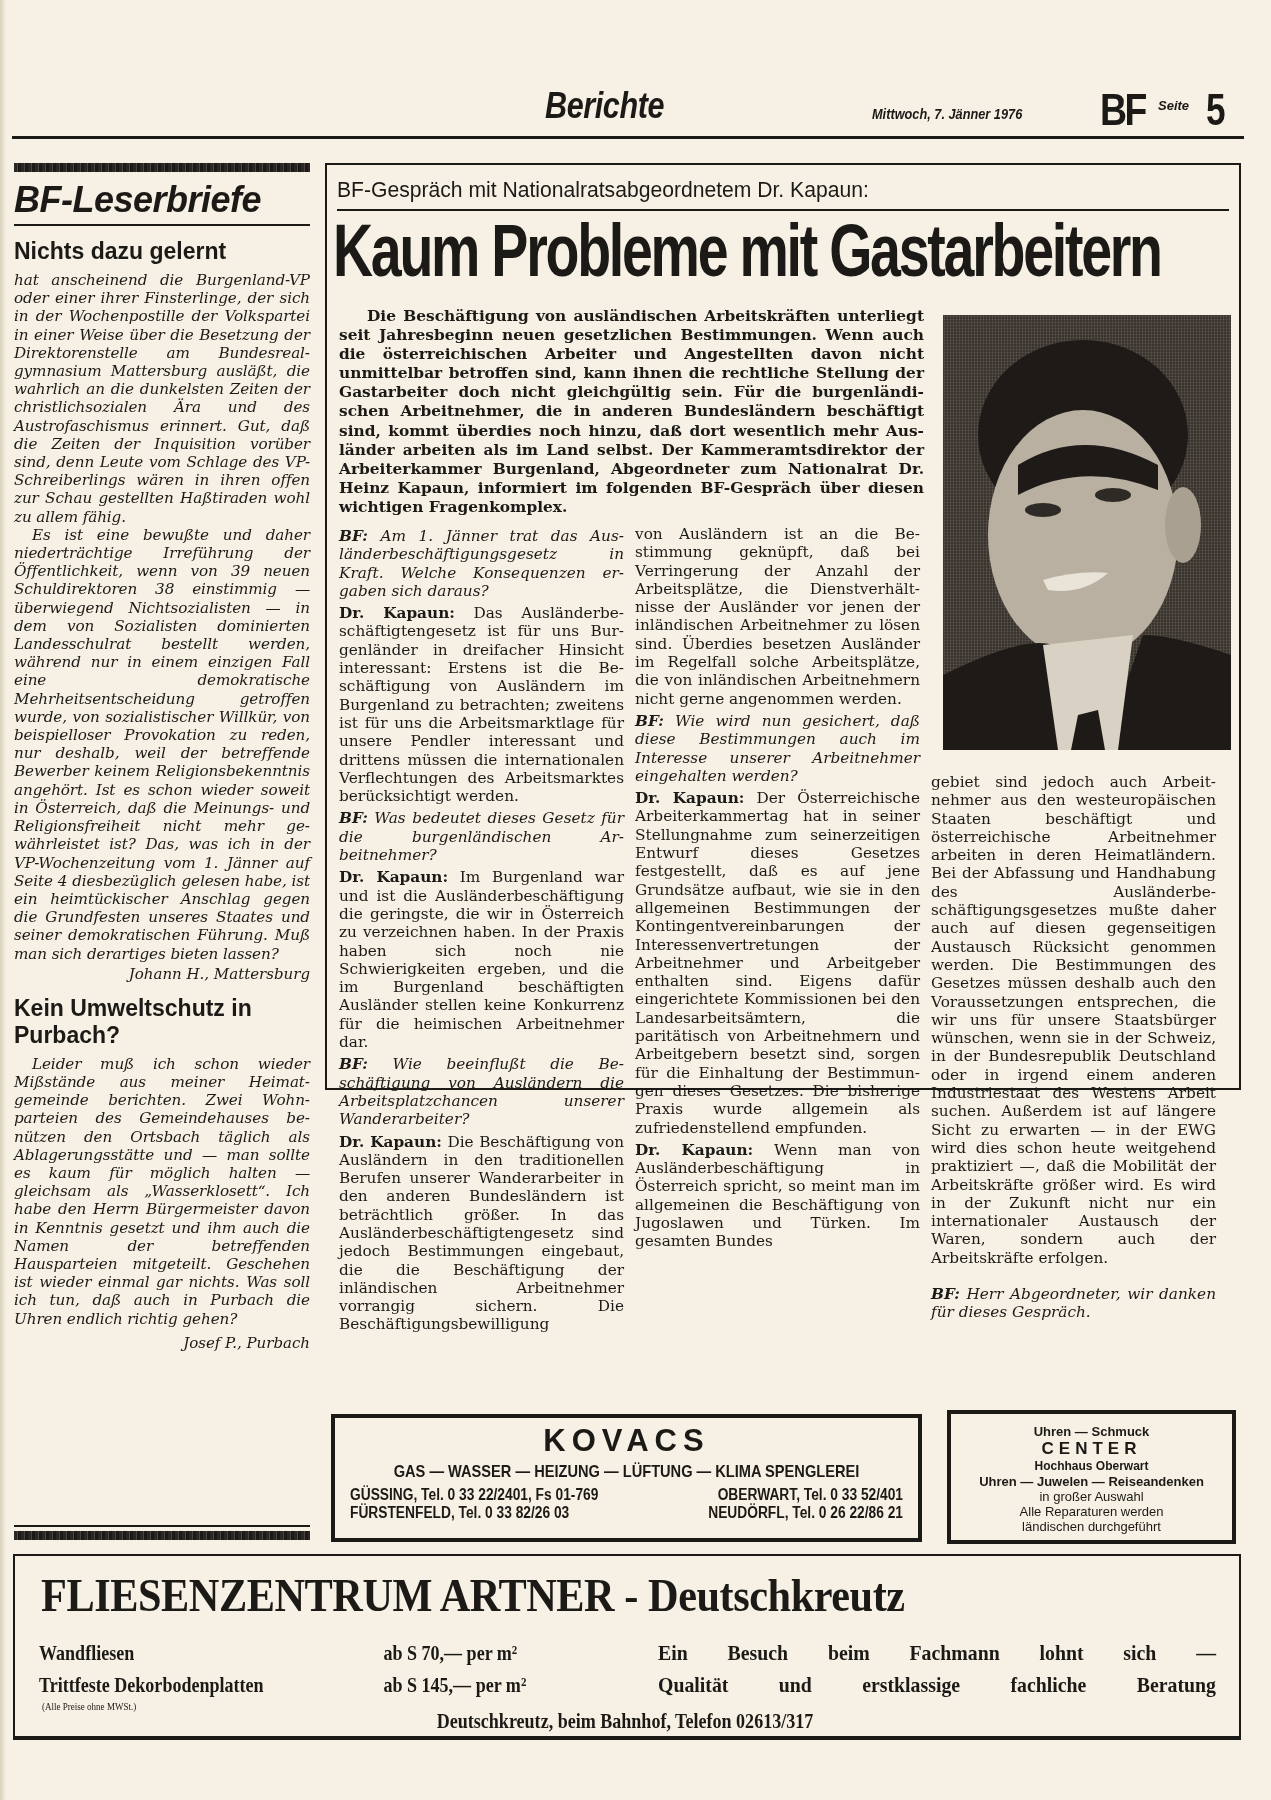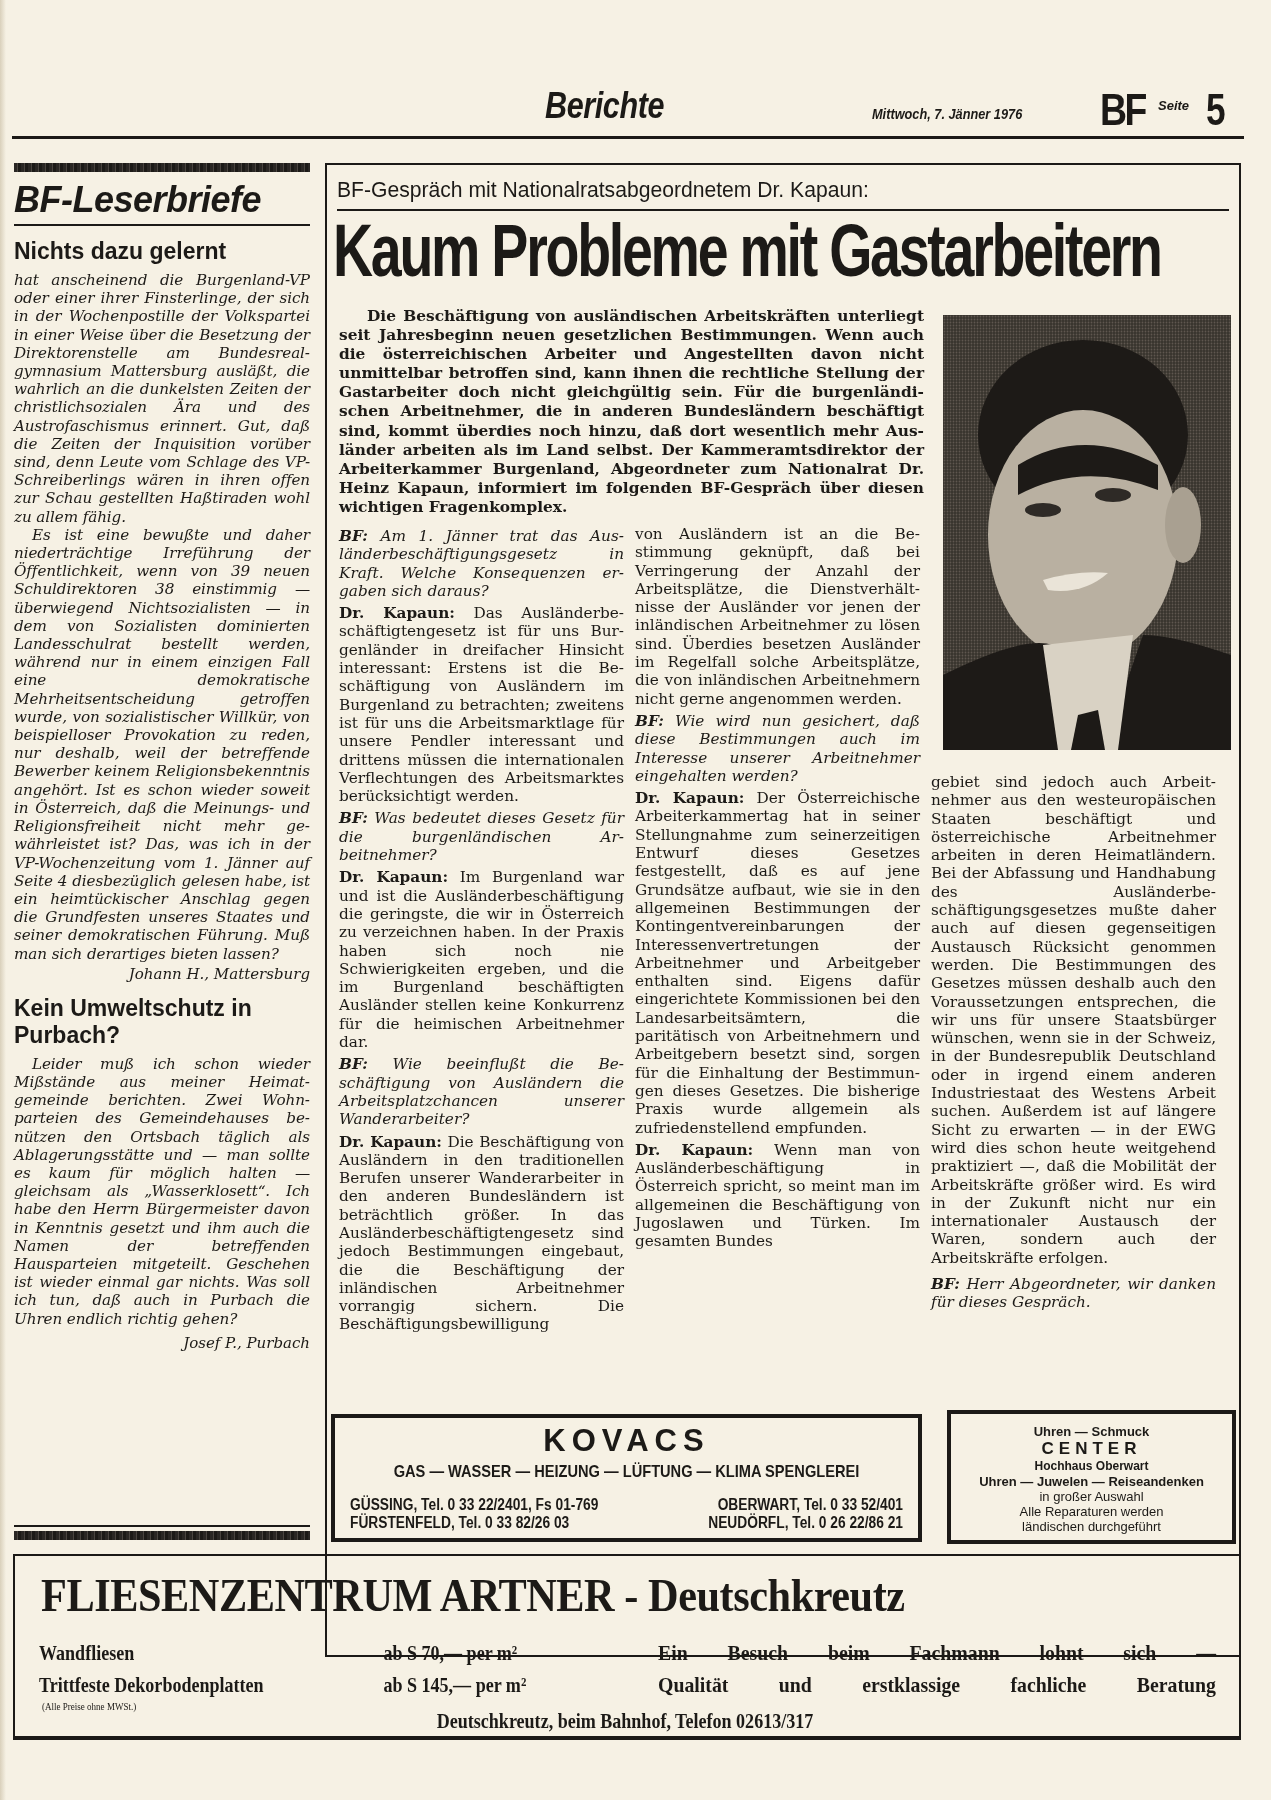--- a/index.html
+++ b/index.html
@@ -56,21 +56,21 @@
     font-style: italic; font-size: 15.2px; line-height: 18.2px; text-align: justify;
     hyphens: manual; letter-spacing: -0.1px;
   }
   .letter-p.indent { text-indent: 18px; margin-top: 0; }
   .sign {
     font-style: italic; font-size: 15px; text-align: right; margin-top: 2px;
   }
 
   
   #interview {
-    left: 325px; top: 163px; width: 916px; height: 1494px; border: 2px solid #1c1a17;
+    left: 325px; top: 163px; width: 916px; height: 927px; border: 2px solid #1c1a17;
   }
   #kicker {
     position: absolute; left: 10px; top: 12px; font-family: "Liberation Sans", sans-serif;
     font-size: 22px; white-space: nowrap; transform: scaleX(0.96); transform-origin: left;
   }
   #kicker-rule { position: absolute; left: 10px; top: 44px; width: 892px; height: 2px; background: #1c1a17; }
   #headline {
     position: absolute; left: 6px; top: 44px; font-family: "Liberation Sans", sans-serif;
     font-weight: 700; font-size: 74px; line-height: 84px; white-space: nowrap;
     letter-spacing: -3px; transform: scaleX(0.75); transform-origin: left;
@@ -99,21 +99,21 @@
   #ad-kovacs {
     left: 331px; top: 1414px; width: 591px; height: 128px; border: 4px solid #1c1a17;
     text-align: center; font-family: "Liberation Sans", sans-serif;
   }
   #kovacs-name { font-size: 31px; font-weight: 700; letter-spacing: 6px; margin-top: 6px; line-height: 34px; }
   #kovacs-trades { font-size: 17px; font-weight: 700; margin-top: 4px; transform: scaleX(0.86); white-space: nowrap; }
   .kovacs-row {
     display: flex; justify-content: space-between; font-size: 16px; font-weight: 700;
     padding: 0 10px; transform: scaleX(0.86); transform-origin: center; white-space: nowrap; line-height: 18px;
   }
-  #kovacs-rows { margin: 14px -40px 0 -40px; }
+  #kovacs-rows { margin: 4px -40px 0 -40px; }
 
   #ad-center {
     left: 947px; top: 1410px; width: 289px; height: 134px; border: 4px solid #1c1a17;
     text-align: center; font-family: "Liberation Sans", sans-serif; font-size: 13px; line-height: 15px;
     padding-top: 10px;
   }
   #center-top { font-weight: 700; }
   #center-name { font-weight: 700; font-size: 17px; letter-spacing: 5px; line-height: 20px; text-align: center; }
   #center-sub { font-weight: 700; font-size: 12px; }
   #center-goods { font-weight: 700; }
@@ -227,21 +227,21 @@
 
   <div class="col" id="col2">
     <p class="a"><span>von Ausländern ist an die Be­stimmung geknüpft, daß bei Verringerung der Anzahl der Arbeitsplätze, die Dienstverhält­nisse der Ausländer vor jenen der inländischen Arbeitnehmer zu lösen sind. Überdies beset­zen Ausländer im Regelfall sol­che Arbeitsplätze, die von in­ländischen Arbeitnehmern nicht gerne angenommen werden.</span></p>
     <p class="q"><span class="speaker">BF:</span> <span>Wie wird nun gesichert, daß diese Bestimmungen auch im Interesse unserer Arbeit­nehmer eingehalten werden?</span></p>
     <p class="a"><span class="speaker">Dr. Kapaun:</span> <span>Der Österreichi­sche Arbeiterkammertag hat in seiner Stellungnahme zum sei­nerzeitigen Entwurf dieses Ge­setzes festgestellt, daß es auf jene Grundsätze aufbaut, wie sie in den allgemeinen Bestim­mungen der Kontingentverein­barungen der Interessenvertre­tungen der Arbeitnehmer und Arbeitgeber enthalten sind. Ei­gens dafür eingerichtete Kom­missionen bei den Landes­arbeitsämtern, die paritätisch von Arbeitnehmern und Arbeit­gebern besetzt sind, sorgen für die Einhaltung der Bestimmun­gen dieses Gesetzes. Die bishe­rige Praxis wurde allgemein als zufriedenstellend empfunden.</span></p>
     <p class="a"><span class="speaker">Dr. Kapaun:</span> <span>Wenn man von Ausländerbeschäftigung in Österreich spricht, so meint man im allgemeinen die Be­schäftigung von Jugoslawen und Türken. Im gesamten Bundes­</span></p>
   </div>
 
   <div class="col" id="col3">
     <p class="a"><span>gebiet sind jedoch auch Arbeit­nehmer aus den westeuropäi­schen Staaten beschäftigt und österreichische Arbeitnehmer arbeiten in deren Heimatlän­dern. Bei der Abfassung und Handhabung des Ausländerbe­schäftigungsgesetzes mußte da­her auch auf diesen gegenseiti­gen Austausch Rücksicht ge­nommen werden. Die Bestim­mungen des Gesetzes müssen deshalb auch den Voraussetzun­gen entsprechen, die wir uns für unsere Staatsbürger wünschen, wenn sie in der Schweiz, in der Bundesrepublik Deutschland oder in irgend einem anderen Industriestaat des Westens Ar­beit suchen. Außerdem ist auf längere Sicht zu erwarten — in der EWG wird dies schon heute weitgehend praktiziert —, daß die Mobilität der Arbeitskräfte größer wird. Es wird in der Zu­kunft nicht nur ein internatio­naler Austausch der Waren, sondern auch der Arbeitskräfte erfolgen.</span></p>
-    <p class="q" style="margin-top:8px"><span class="speaker">BF:</span> <span>Herr Abgeordneter, wir danken für dieses Gespräch.</span></p>
+    <p class="q" style="margin-top:18px"><span class="speaker">BF:</span> <span>Herr Abgeordneter, wir danken für dieses Gespräch.</span></p>
   </div>
 </section>
 
 <aside class="abs" id="ad-kovacs">
   <div id="kovacs-name">KOVACS</div>
   <div id="kovacs-trades">GAS — WASSER — HEIZUNG — LÜFTUNG — KLIMA SPENGLEREI</div>
   <div id="kovacs-rows">
     <div class="kovacs-row">
       <span>GÜSSING, Tel. 0 33 22/2401, Fs 01-769</span>
       <span>OBERWART, Tel. 0 33 52/401</span>

